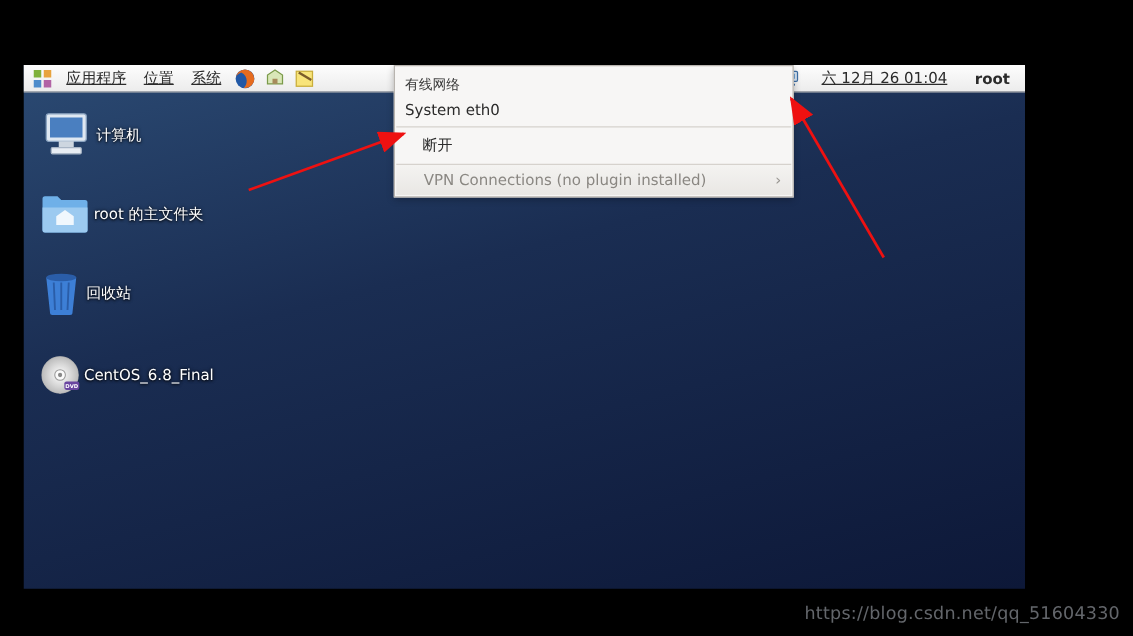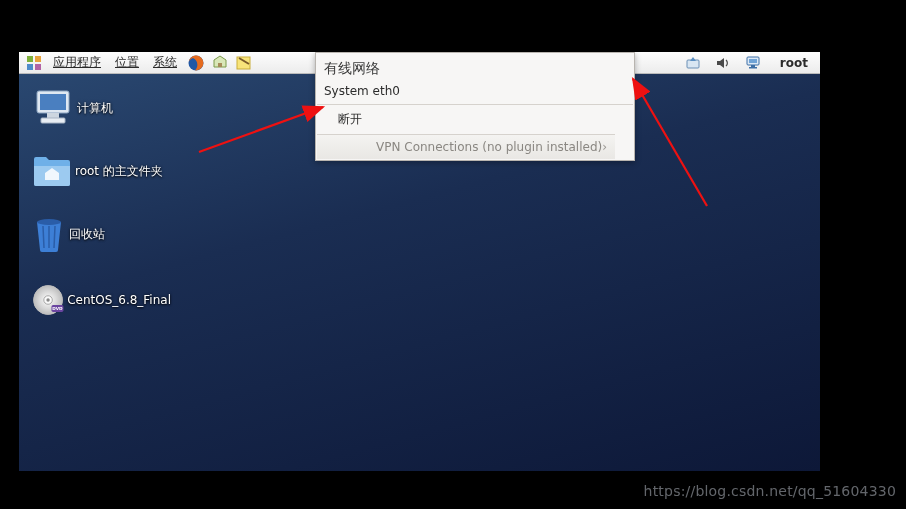--- a/index.html
+++ b/index.html
@@ -62,33 +62,33 @@
       left: 296px;
       top: 0;
       width: 320px;
       background: #f7f6f5;
       border: 1px solid #b8b4af;
       box-shadow: 0 2px 6px rgba(0,0,0,0.3);
       font-size: 12px;
       color: #2b2b2b;
       padding-top: 3px;
     }
-    .nm-header { padding: 4px 8px 2px 8px; font-size: 14px; color: #3a3a3a; }
+    .nm-header { padding: 4px 8px 2px 8px; font-size: 11px; color: #3a3a3a; }
     .nm-item { padding: 4px 8px 4px 22px; }
     .nm-item.bold { font-weight: normal; padding-left: 8px; }
     .nm-sep { height: 1px; background: #d6d2cd; margin: 2px 1px; }
     .nm-sub {
-      margin: 2px 19px 1px 1px;
+      margin: 2px 1px 1px 1px;
       background: linear-gradient(#f4f3f1, #e9e7e4);
       border-top: 1px solid #d6d2cd;
       padding: 5px 8px 5px 22px;
       color: #8a8782;
       display: flex;
       align-items: center;
-      justify-content: flex-end;
+      justify-content: space-between;
     }
     .nm-sub .chev { color: #9a9792; }
     .watermark {
       position: absolute;
       right: 10px;
       bottom: 10px;
       color: rgba(180,185,195,0.55);
       font-size: 14px;
       letter-spacing: 0.2px;
     }
@@ -146,20 +146,21 @@
         </svg>
       </span>
       <span class="tb-icon-slot">
         <svg width="18" height="16" viewBox="0 0 18 16">
           <rect x="3" y="2" width="12" height="8" rx="1" fill="#dce9f6" stroke="#3d6fa6"></rect>
           <rect x="5" y="4" width="8" height="4" fill="#6fa3d6"></rect>
           <rect x="7" y="10" width="4" height="2" fill="#3d6fa6"></rect>
           <rect x="5" y="12" width="8" height="1.5" fill="#3d6fa6"></rect>
         </svg>
       </span>
+      <span class="tb-item">六 12月 26 01:04</span>
       <span class="user-label">root</span>
     </div>
   </div>
 
   <div class="desktop-icons">
     <div class="d-icon">
       <svg width="44" height="40" viewBox="0 0 44 40">
         <rect x="6" y="3" width="32" height="22" rx="2" fill="#dfe8f2" stroke="#8aa3c0"></rect>
         <rect x="9" y="6" width="26" height="16" fill="#4a7fc0"></rect>
         <rect x="16" y="25" width="12" height="5" fill="#cdd6e0"></rect>

